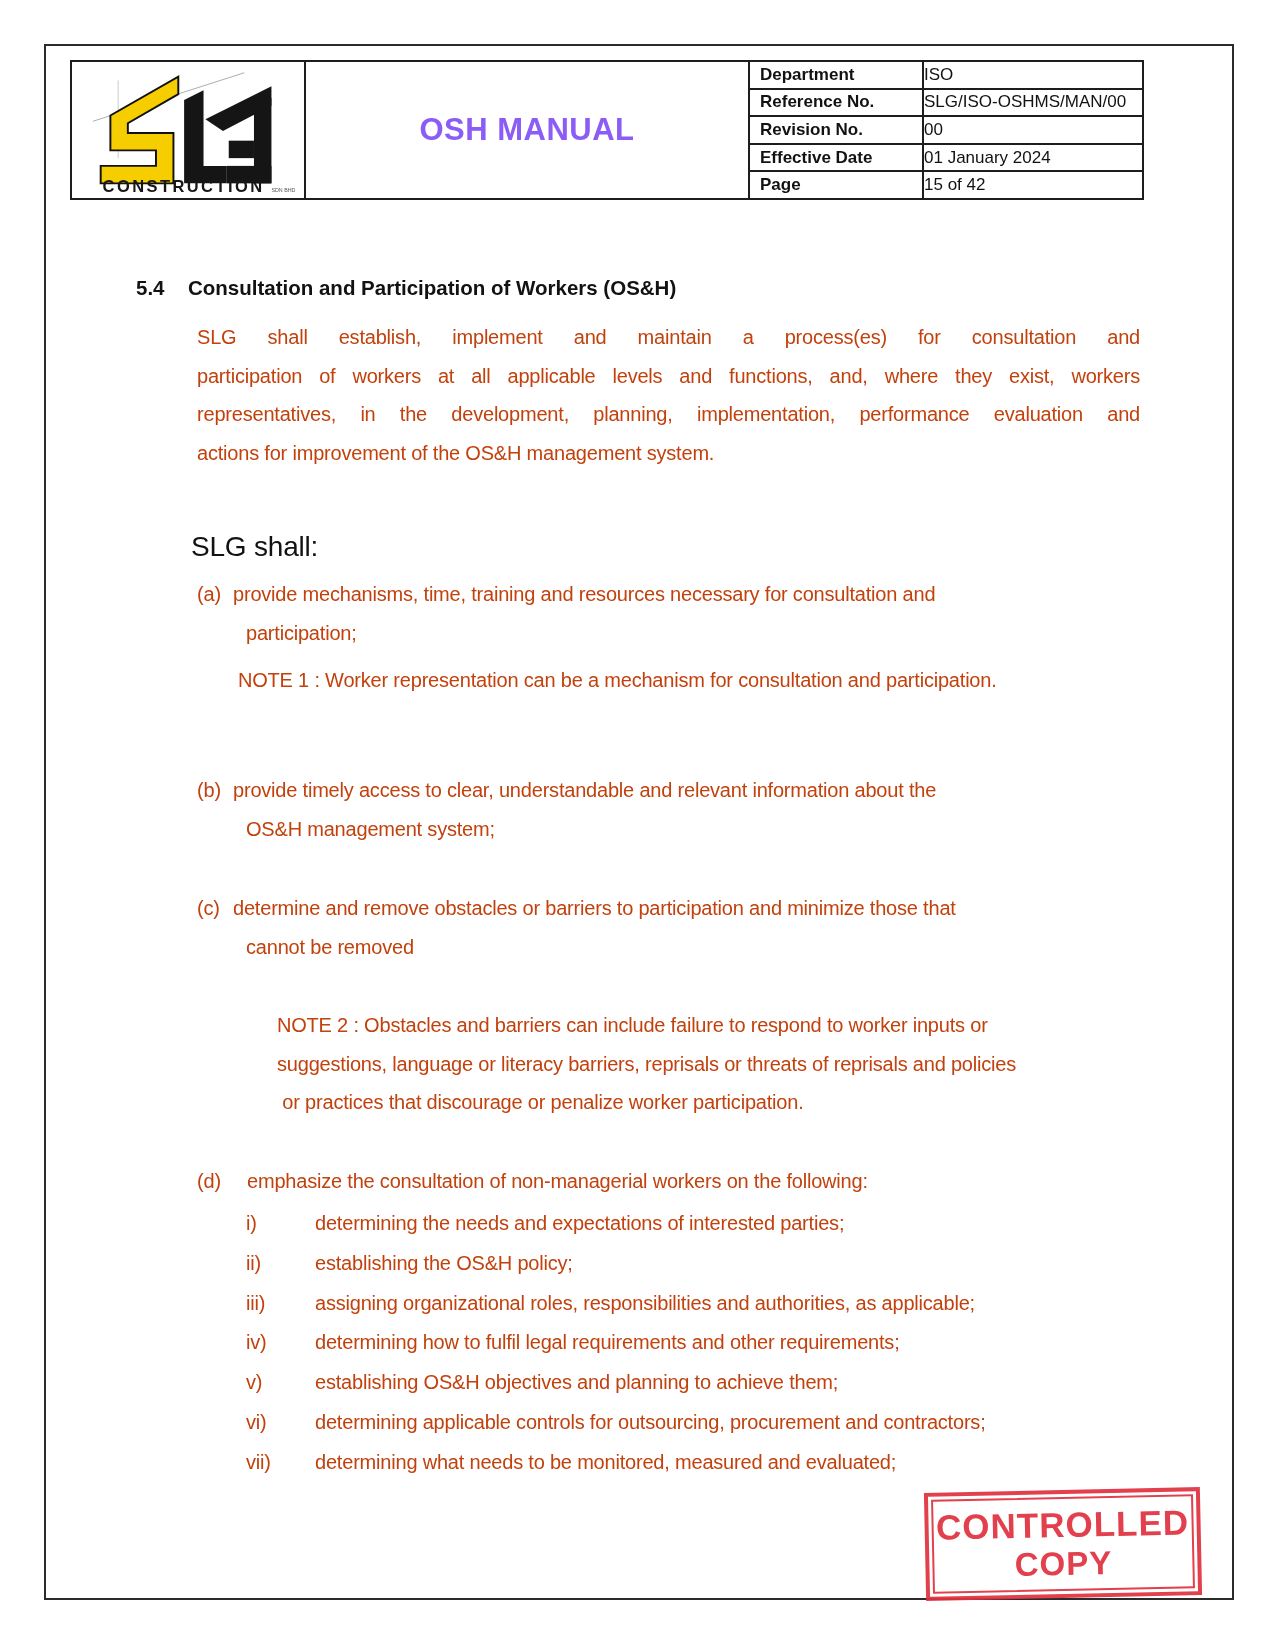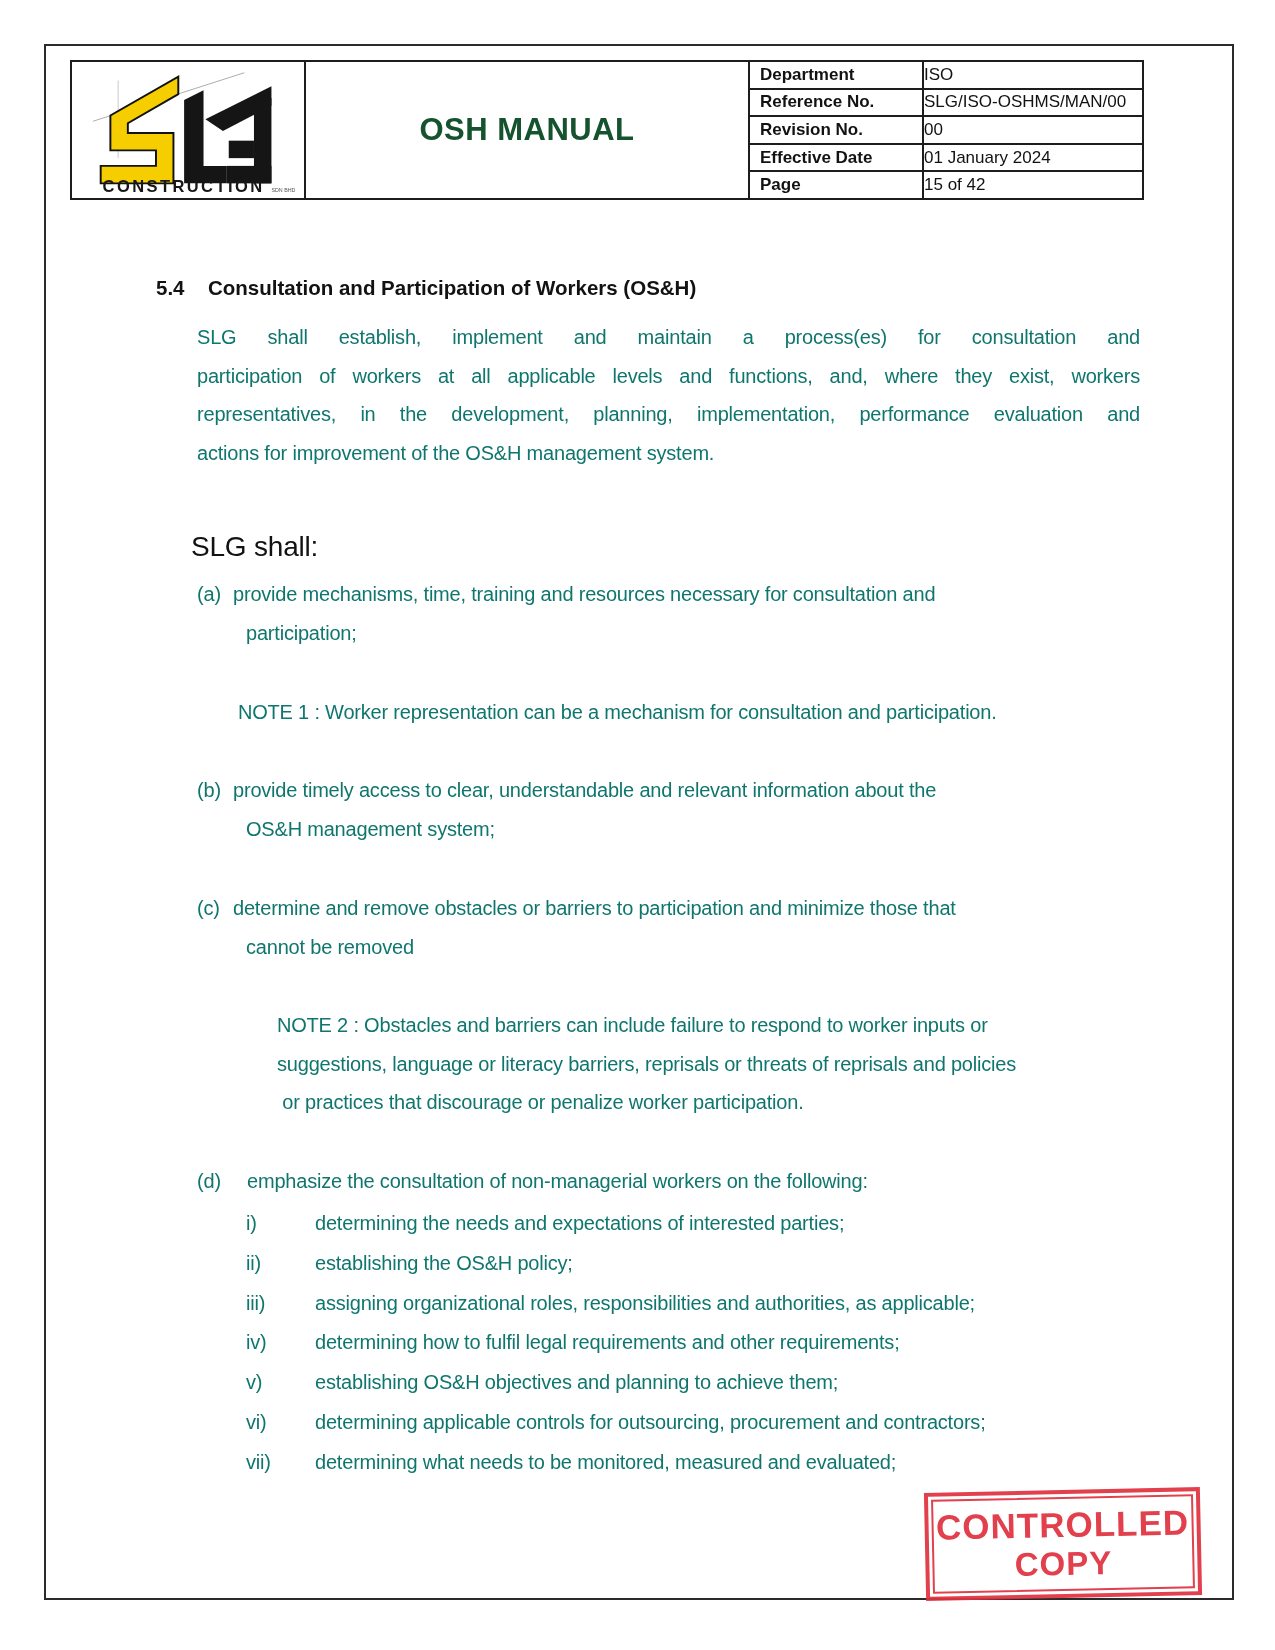--- a/index.html
+++ b/index.html
@@ -8,48 +8,48 @@
         font-family:"Liberation Sans", sans-serif;color:#121212;overflow:hidden;}
   .frame{position:absolute;left:44px;top:44px;width:1186px;height:1552px;
          border:2px solid #2b2b2b;}
   
   .header-table{position:absolute;left:70px;top:60px;width:1070px;height:136px;
          border:2px solid #1d1d1d;display:flex;box-sizing:content-box;background:#fff;}
   .logo-cell{width:232px;border-right:2px solid #1d1d1d;display:flex;
          align-items:center;justify-content:center;}
   .title-cell{flex:1;border-right:2px solid #1d1d1d;display:flex;
          align-items:center;justify-content:center;}
-  .doc-title{font-weight:bold;font-size:31px;letter-spacing:.5px;color:#14532d;}
+  .doc-title{font-weight:bold;font-size:31px;letter-spacing:.5px;color:#8b5cf6;}
   .info-cell{width:392px;display:flex;flex-direction:column;text-align:center;}
   .info-row{flex:1;display:flex;border-bottom:2px solid #1d1d1d;}
   .info-row:last-child{border-bottom:none;}
   .info-label{width:162px;border-right:2px solid #1d1d1d;font-weight:bold;
          font-size:17px;display:flex;align-items:center;padding-left:10px;}
   .info-value{flex:1;font-size:17px;display:flex;align-items:center;}
   
-  .bodytext{font-size:20px;letter-spacing:-.2px;line-height:38.6px;color:#0f766e;}
-  .sec-heading{position:absolute;left:156px;top:276px;display:flex;
+  .bodytext{font-size:20px;letter-spacing:-.2px;line-height:38.6px;color:#c2410c;}
+  .sec-heading{position:absolute;left:136px;top:276px;display:flex;
          font-weight:bold;font-size:20.5px;letter-spacing:0;}
   .sec-num{width:52px;}
   .para{position:absolute;left:197px;top:318px;width:943px;}
   .para .jline{text-align:justify;text-align-last:justify;}
   .para .jline.lastline{text-align:left;text-align-last:left;}
   .intro{position:absolute;left:191px;top:531px;font-size:28px;letter-spacing:-.2px;}
   .item{position:absolute;left:197px;display:flex;}
   .item .marker{width:36px;flex:none;}
   .item .itext .line{white-space:nowrap;}
   .item .itext .line + .line{padding-left:13px;}
   .item-a{top:575px;}
   .item-b{top:771px;}
   .item-c{top:889px;}
   .item-d{top:1162px;}
   .item-d .itext .line{padding-left:14px;}
   .note{position:absolute;left:238px;}
   .note .line{white-space:nowrap;}
-  .note-1{top:693px;}
+  .note-1{top:661px;}
   .note-2{top:1006px;margin-left:39px;}
   .sublist{position:absolute;left:246px;top:1204px;line-height:39.8px;}
   .subrow{display:flex;}
   .subrow .rmarker{width:44px;flex:none;}
   .subrow .stext{white-space:nowrap;margin-left:25px;}
   
   .stamp{position:absolute;left:925px;top:1490px;width:268px;height:100px;
          transform:rotate(-1.2deg);border:4px solid #e03240;opacity:.93;}
   .stamp-inner{position:absolute;left:3px;top:3px;right:3px;bottom:3px;
          border:2px solid #e03240;display:flex;flex-direction:column;

